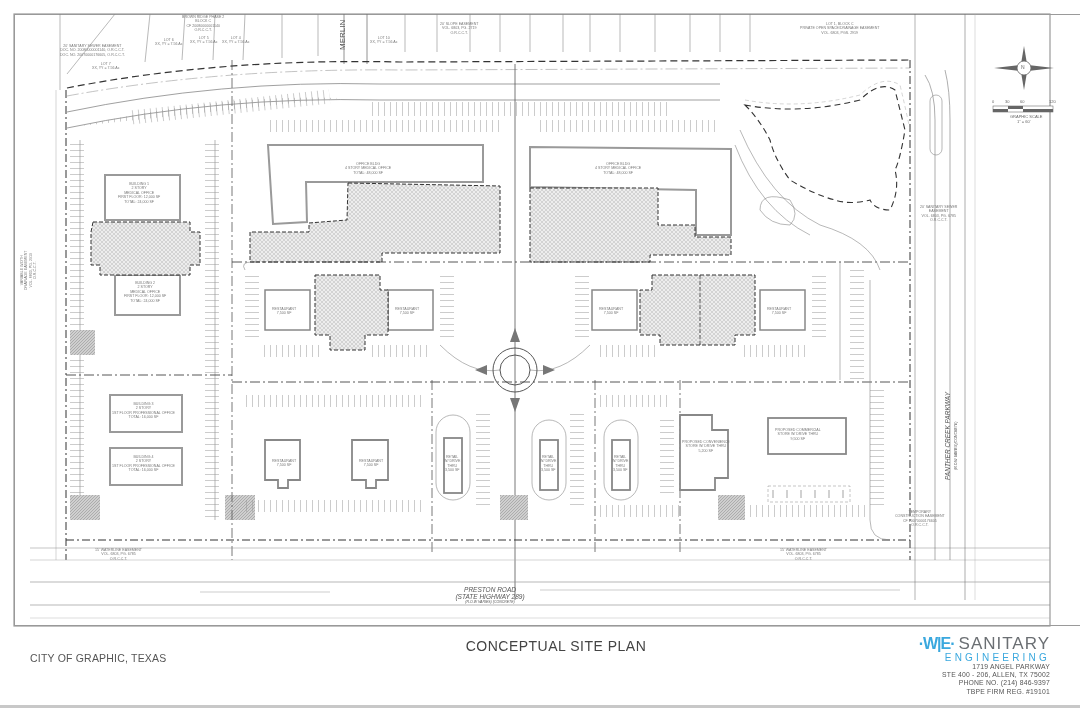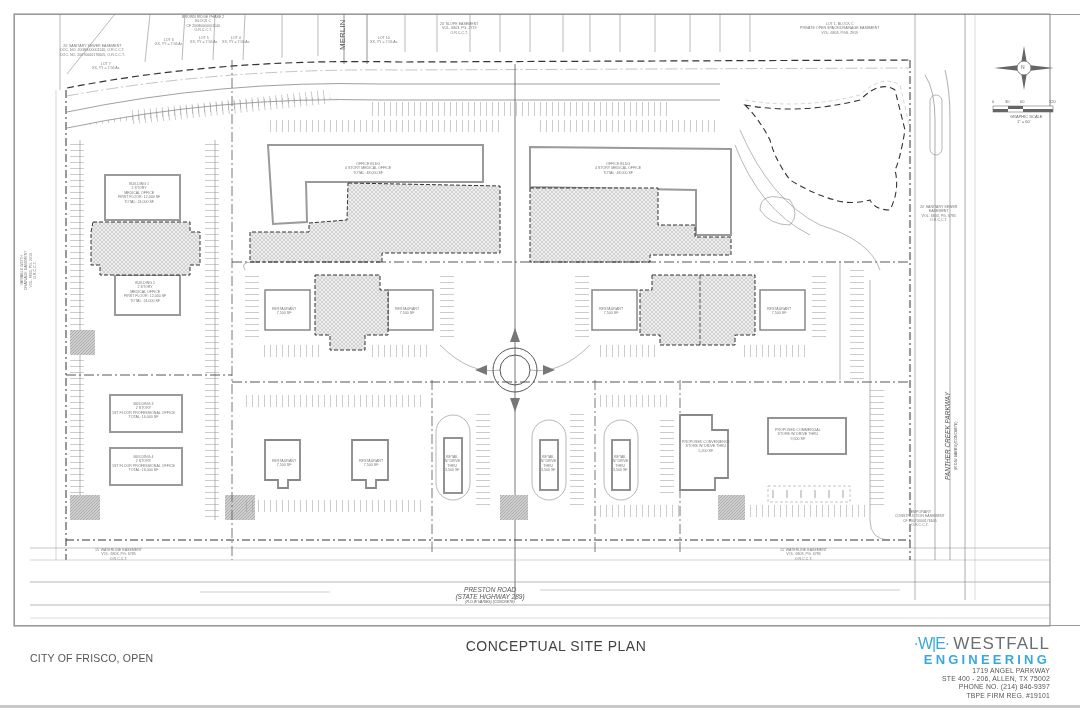--- a/index.html
+++ b/index.html
@@ -4,23 +4,23 @@
 <style>
   html, body { margin:0; padding:0; background:#ffffff; }
   body { width:1080px; height:720px; position:relative; overflow:hidden; font-family:"Liberation Sans", sans-serif; color:#333; }
   .sheet-frame { position:absolute; left:14px; top:14px; width:1089px; height:612px; border:1px solid #9a9a9a; box-sizing:border-box; }
   .sheet-bottom-edge { position:absolute; left:0; top:705px; width:1080px; height:3px; background:#c8c8c8; }
   svg.plan { position:absolute; left:0; top:0; }
   .plan-title { position:absolute; left:16px; width:1080px; top:638px; text-align:center; font-size:14px; letter-spacing:0.5px; color:#444; }
   .city-label { position:absolute; left:30px; top:652px; font-size:10.5px; color:#555; letter-spacing:0.2px; }
   .firm-block { position:absolute; left:890px; top:634px; width:160px; text-align:right; }
   .firm-logo { display:flex; align-items:center; justify-content:flex-end; gap:4px; }
-  .firm-mark { color:#3aa8de; font-size:16px; font-weight:normal; letter-spacing:-1px; }
+  .firm-mark { color:#3aa8de; font-size:16px; font-weight:bold; letter-spacing:-1px; }
   .firm-name { color:#6b6f73; font-size:17px; letter-spacing:1px; }
-  .firm-sub { color:#3aa8de; font-size:13px; letter-spacing:3.2px; margin-top:-2px; font-weight:bold;text-align:right; }
+  .firm-sub { color:#3aa8de; font-size:10px; letter-spacing:3.2px; margin-top:-2px; font-weight:normal;text-align:right; }
   .firm-line { font-size:6.8px; color:#555; line-height:8.2px; letter-spacing:0.2px; }
   .road-label { position:absolute; font-style:italic; color:#555; text-align:center; }
   .lbl { position:absolute; font-size:3.6px; color:#777; text-align:center; line-height:4.4px; white-space:pre; }
   .scale-lbl { position:absolute; font-size:4px; color:#666; }
 </style>
 </head>
 <body>
 
 <div class="sheet-frame"></div>
 
@@ -338,26 +338,26 @@
 <div class="road-label" style="left:338px;top:20px;font-size:8px;font-style:normal;transform:rotate(-90deg);transform-origin:left top;top:50px;">MERLIN</div>
 <div class="road-label" style="left:420px;top:586px;width:140px;font-size:6.5px;line-height:7px;">
   <div>PRESTON ROAD</div>
   <div>(STATE HIGHWAY 289)</div>
   <div style="font-size:3.5px;line-height:5px;">(R.O.W VARIES) (CONCRETE)</div>
 </div>
 <div class="road-label" style="left:944px;top:480px;font-size:6.5px;font-style:italic;transform:rotate(-90deg);transform-origin:left top;white-space:nowrap;">PANTHER CREEK PARKWAY</div>
 <div class="road-label" style="left:954px;top:470px;font-size:3.5px;transform:rotate(-90deg);transform-origin:left top;white-space:nowrap;">(R.O.W VARIES)(CONCRETE)</div>
 
 <div class="plan-title">CONCEPTUAL SITE PLAN</div>
-<div class="city-label">CITY OF FRISCO, OPEN</div>
+<div class="city-label">CITY OF GRAPHIC, TEXAS</div>
 
 <div class="firm-block">
   <div class="firm-logo">
     <span class="firm-mark">·W|E·</span>
-    <span class="firm-name">WESTFALL</span>
+    <span class="firm-name">SANITARY</span>
   </div>
   <div class="firm-sub">ENGINEERING</div>
   <div class="firm-line">1719 ANGEL PARKWAY</div>
   <div class="firm-line">STE 400 - 206, ALLEN, TX 75002</div>
   <div class="firm-line">PHONE NO. (214) 846-9397</div>
   <div class="firm-line">TBPE FIRM REG. #19101</div>
 </div>
 
 <div class="sheet-bottom-edge"></div>
 

